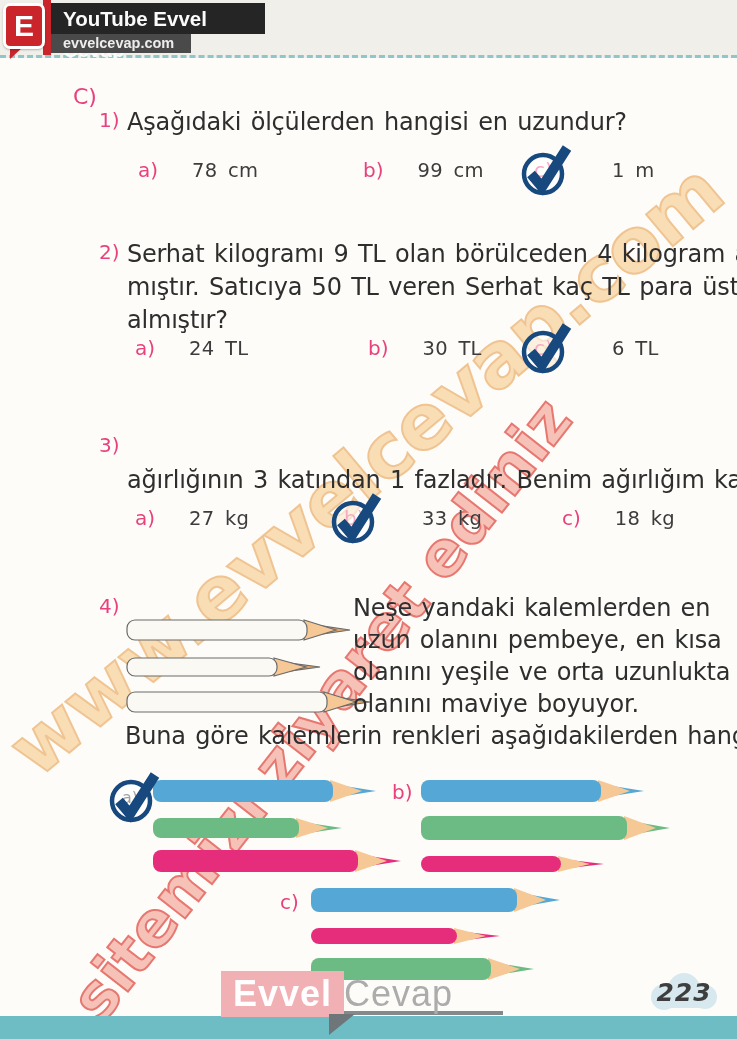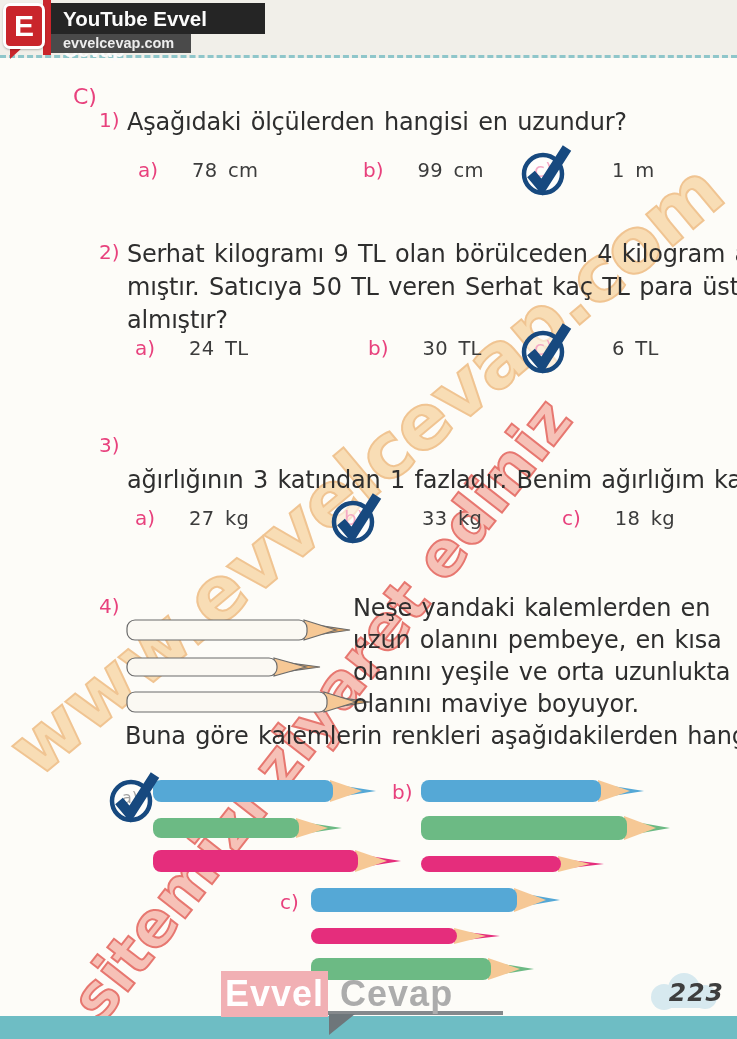--- a/index.html
+++ b/index.html
@@ -46,29 +46,29 @@
   .opt .letter{font-size:20px;color:#E8417D;}
   .opt .val{font-size:19.5px;color:#3C3C3C;letter-spacing:.3px;word-spacing:4px;white-space:nowrap;margin-left:24px;}
   .checkwrap{position:relative;display:inline-block;width:58px;height:54px;}
   .checkwrap .letter{position:absolute;left:14px;top:50%;transform:translateY(-50%);z-index:0;}
   .checkwrap svg{position:relative;z-index:1;}
   .pencil-stack svg{display:block;}
 
   
   .evvel-box{display:inline-block;background:#F1B0B4;color:#FFFFFF;
     font-family:"Liberation Sans",sans-serif;font-weight:bold;font-size:36px;
-    line-height:46px;padding:0 4px;letter-spacing:1px;}
+    line-height:46px;padding:0 12px;letter-spacing:1px;}
   .cevap{display:inline-block;color:#ACACAC;font-family:"Liberation Sans",sans-serif;
-    font-weight:bold;font-size:36px;line-height:46px;margin-left:12px;letter-spacing:1px;}
+    font-weight:normal;font-size:36px;line-height:46px;margin-left:0;letter-spacing:1px;}
   .footer-line{position:absolute;left:221px;top:1011px;width:282px;height:4px;background:#85898C;z-index:3;}
   .footer-tail{position:absolute;left:329px;top:1014px;width:0;height:0;
     border-top:21px solid #6E767A;border-right:26px solid transparent;z-index:4;}
   .teal-bar{position:absolute;left:0;bottom:0;width:737px;height:23px;background:#6EBDC4;z-index:3;}
   .page-cloud{position:absolute;left:644px;top:970px;width:80px;height:44px;z-index:4;}
-  .page-cloud .num{position:absolute;inset:0;text-align:right;line-height:46px;
+  .page-cloud .num{position:absolute;inset:0;text-align:center;line-height:46px;
     font-size:25px;font-weight:bold;font-style:italic;color:#3E3E3E;letter-spacing:1px;}
 </style>
 </head>
 <body>
 
 <div class="screen">
 
   <div class="wm wm1">www.evvelcevap.com</div>
   <div class="wm wm2">sitemizi ziyaret ediniz</div>
 

